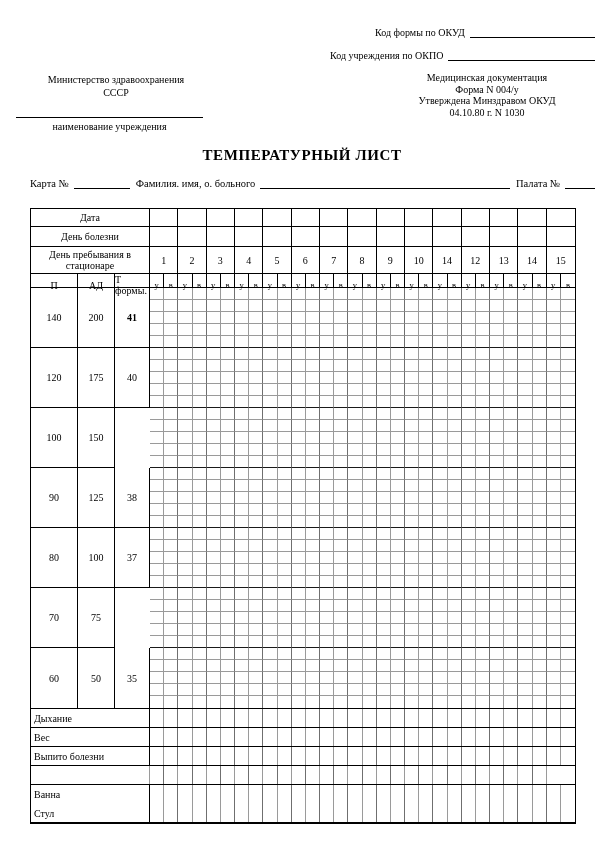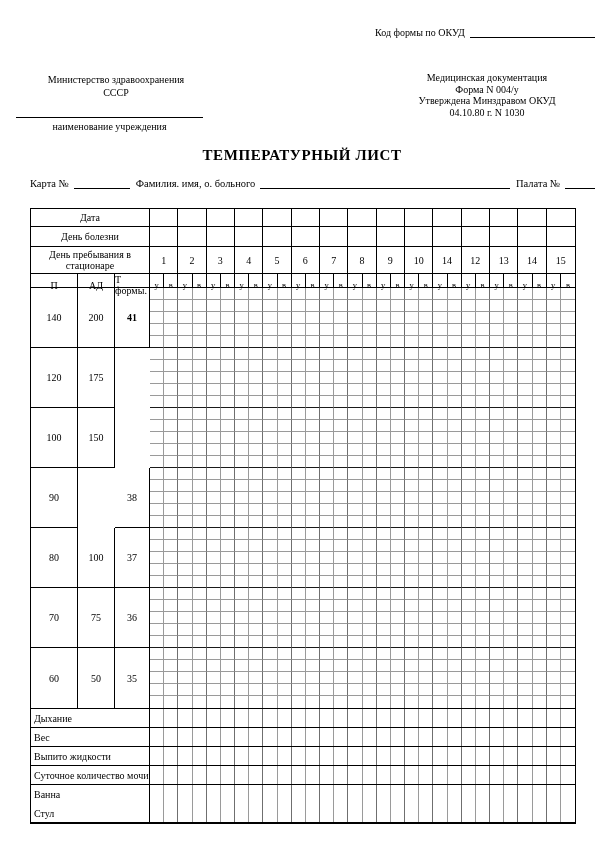--- a/index.html
+++ b/index.html
@@ -71,20 +71,24 @@
   .bcell.vday { border-right-color: #6f6f6f; }
   .bcell.vlast { border-right: none; }
 </style>
 </head>
 <body>
 
 <div class="page">
 
   <div class="abs code-row" id="okud-row">
     <span>Код формы по ОКУД</span>
+    <span class="fill"></span>
+  </div>
+  <div class="abs code-row" id="okpo-row">
+    <span>Код учреждения по ОКПО</span>
     <span class="fill"></span>
   </div>
 
   <div class="abs" id="ministry">
     <div>Министерство здравоохранения</div>
     <div>СССР</div>
   </div>
   <div class="abs" id="inst-line"></div>
   <div class="abs" id="inst-caption">наименование учреждения</div>
 
@@ -195,30 +199,31 @@
         <div class="uvcell">в</div>
         <div class="uvcell">у</div>
         <div class="uvcell vlast">в</div>
       </div>
     <div id="temp-body">
         <div class="scale-cell" style="grid-area: 1 / 1 / span 5;">140</div>
         <div class="scale-cell" style="grid-area: 1 / 2 / span 5;">200</div>
         <div class="scale-cell" style="grid-area: 1 / 3 / span 5; font-weight: bold;">41</div>
         <div class="scale-cell" style="grid-area: 6 / 1 / span 5;">120</div>
         <div class="scale-cell" style="grid-area: 6 / 2 / span 5;">175</div>
+        <div class="scale-cell" style="grid-area: 6 / 3 / span 5;">40</div>
         <div class="scale-cell" style="grid-area: 11 / 1 / span 5;">100</div>
         <div class="scale-cell" style="grid-area: 11 / 2 / span 5;">150</div>
         <div class="scale-cell" style="grid-area: 16 / 1 / span 5;">90</div>
+        <div class="scale-cell" style="grid-area: 16 / 2 / span 5;">125</div>
         <div class="scale-cell" style="grid-area: 16 / 3 / span 5;">38</div>
         <div class="scale-cell" style="grid-area: 21 / 1 / span 5;">80</div>
         <div class="scale-cell" style="grid-area: 21 / 2 / span 5;">100</div>
         <div class="scale-cell" style="grid-area: 21 / 3 / span 5;">37</div>
         <div class="scale-cell" style="grid-area: 26 / 1 / span 5;">70</div>
         <div class="scale-cell" style="grid-area: 26 / 2 / span 5;">75</div>
-        <div class="scale-cell" style="grid-area: 26 / 3 / span 5;">36</div>
         <div class="scale-cell blast" style="grid-area: 31 / 1 / span 5;">60</div>
         <div class="scale-cell blast" style="grid-area: 31 / 2 / span 5;">50</div>
         <div class="scale-cell blast" style="grid-area: 31 / 3 / span 5;">35</div>
         <div class="gcell" style="grid-area: 1 / 4;"></div>
         <div class="gcell vday" style="grid-area: 1 / 5;"></div>
         <div class="gcell" style="grid-area: 1 / 6;"></div>
         <div class="gcell vday" style="grid-area: 1 / 7;"></div>
         <div class="gcell" style="grid-area: 1 / 8;"></div>
         <div class="gcell vday" style="grid-area: 1 / 9;"></div>
         <div class="gcell" style="grid-area: 1 / 10;"></div>
@@ -1327,21 +1332,21 @@
           <div class="bcell"></div>
           <div class="bcell vday"></div>
           <div class="bcell"></div>
           <div class="bcell vday"></div>
           <div class="bcell"></div>
           <div class="bcell vday"></div>
           <div class="bcell"></div>
           <div class="bcell vday vlast"></div>
         </div>
         <div class="brow">
-          <div class="blabel">Выпито жидкости</div>
+          <div class="blabel">Выпито болезни</div>
           <div class="bcell"></div>
           <div class="bcell vday"></div>
           <div class="bcell"></div>
           <div class="bcell vday"></div>
           <div class="bcell"></div>
           <div class="bcell vday"></div>
           <div class="bcell"></div>
           <div class="bcell vday"></div>
           <div class="bcell"></div>
           <div class="bcell vday"></div>
@@ -1360,21 +1365,20 @@
           <div class="bcell"></div>
           <div class="bcell vday"></div>
           <div class="bcell"></div>
           <div class="bcell vday"></div>
           <div class="bcell"></div>
           <div class="bcell vday"></div>
           <div class="bcell"></div>
           <div class="bcell vday vlast"></div>
         </div>
         <div class="brow">
-          <div class="blabel">Суточное количество мочи</div>
           <div class="bcell"></div>
           <div class="bcell vday"></div>
           <div class="bcell"></div>
           <div class="bcell vday"></div>
           <div class="bcell"></div>
           <div class="bcell vday"></div>
           <div class="bcell"></div>
           <div class="bcell vday"></div>
           <div class="bcell"></div>
           <div class="bcell vday"></div>

